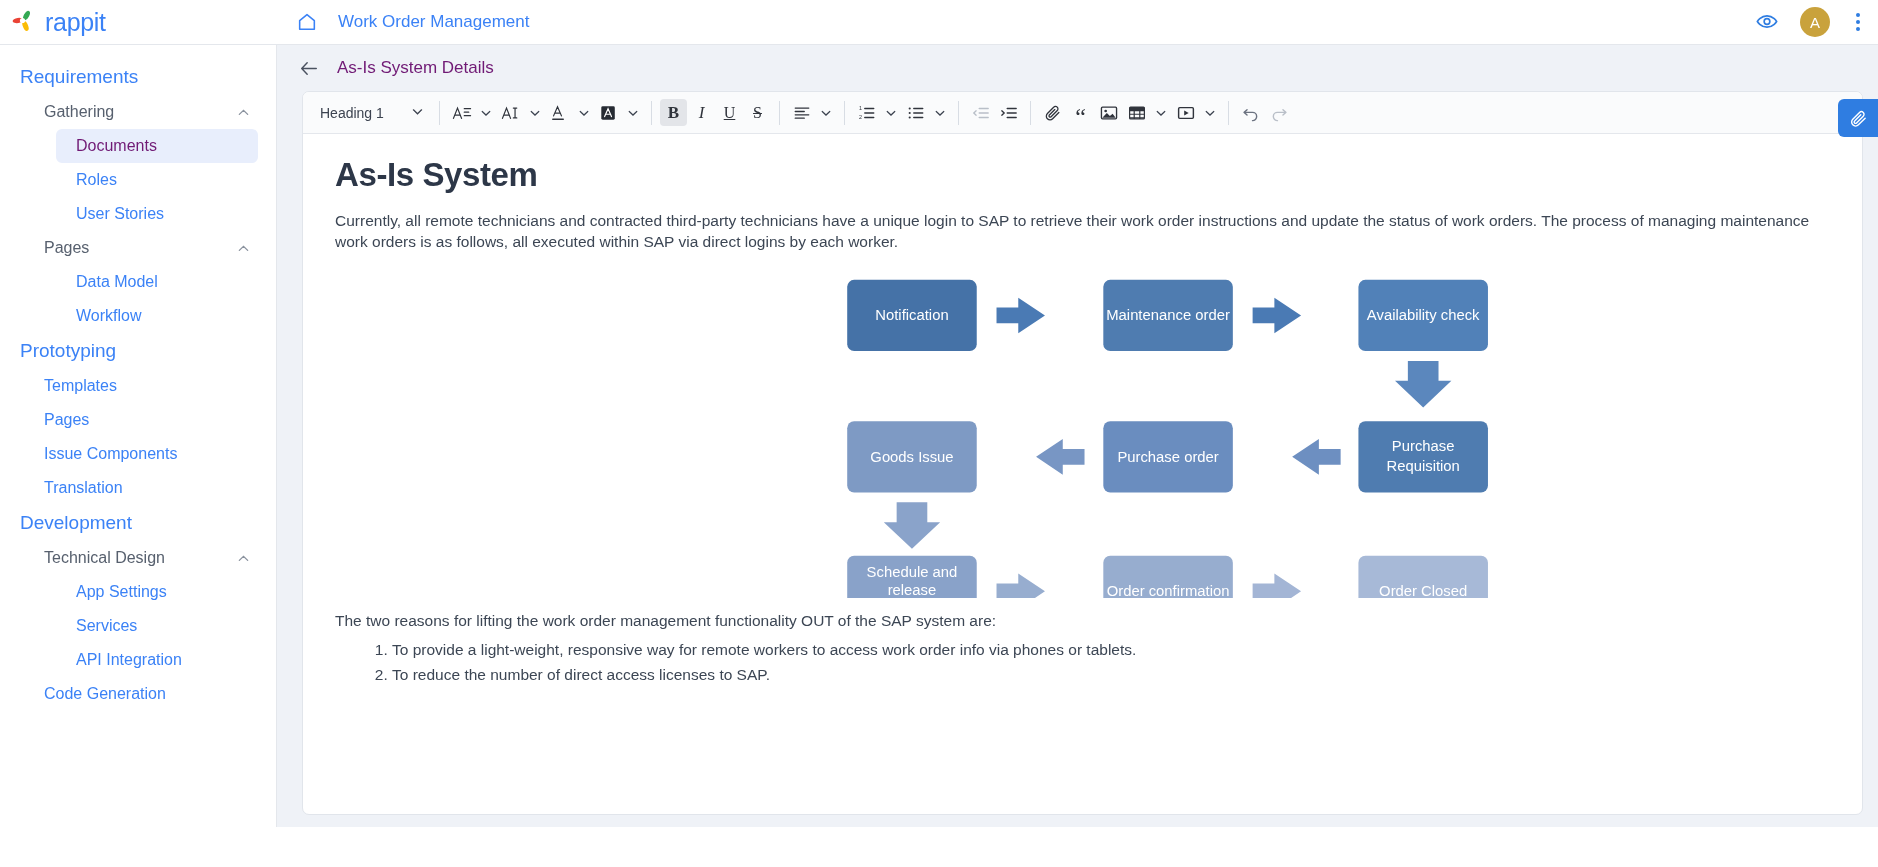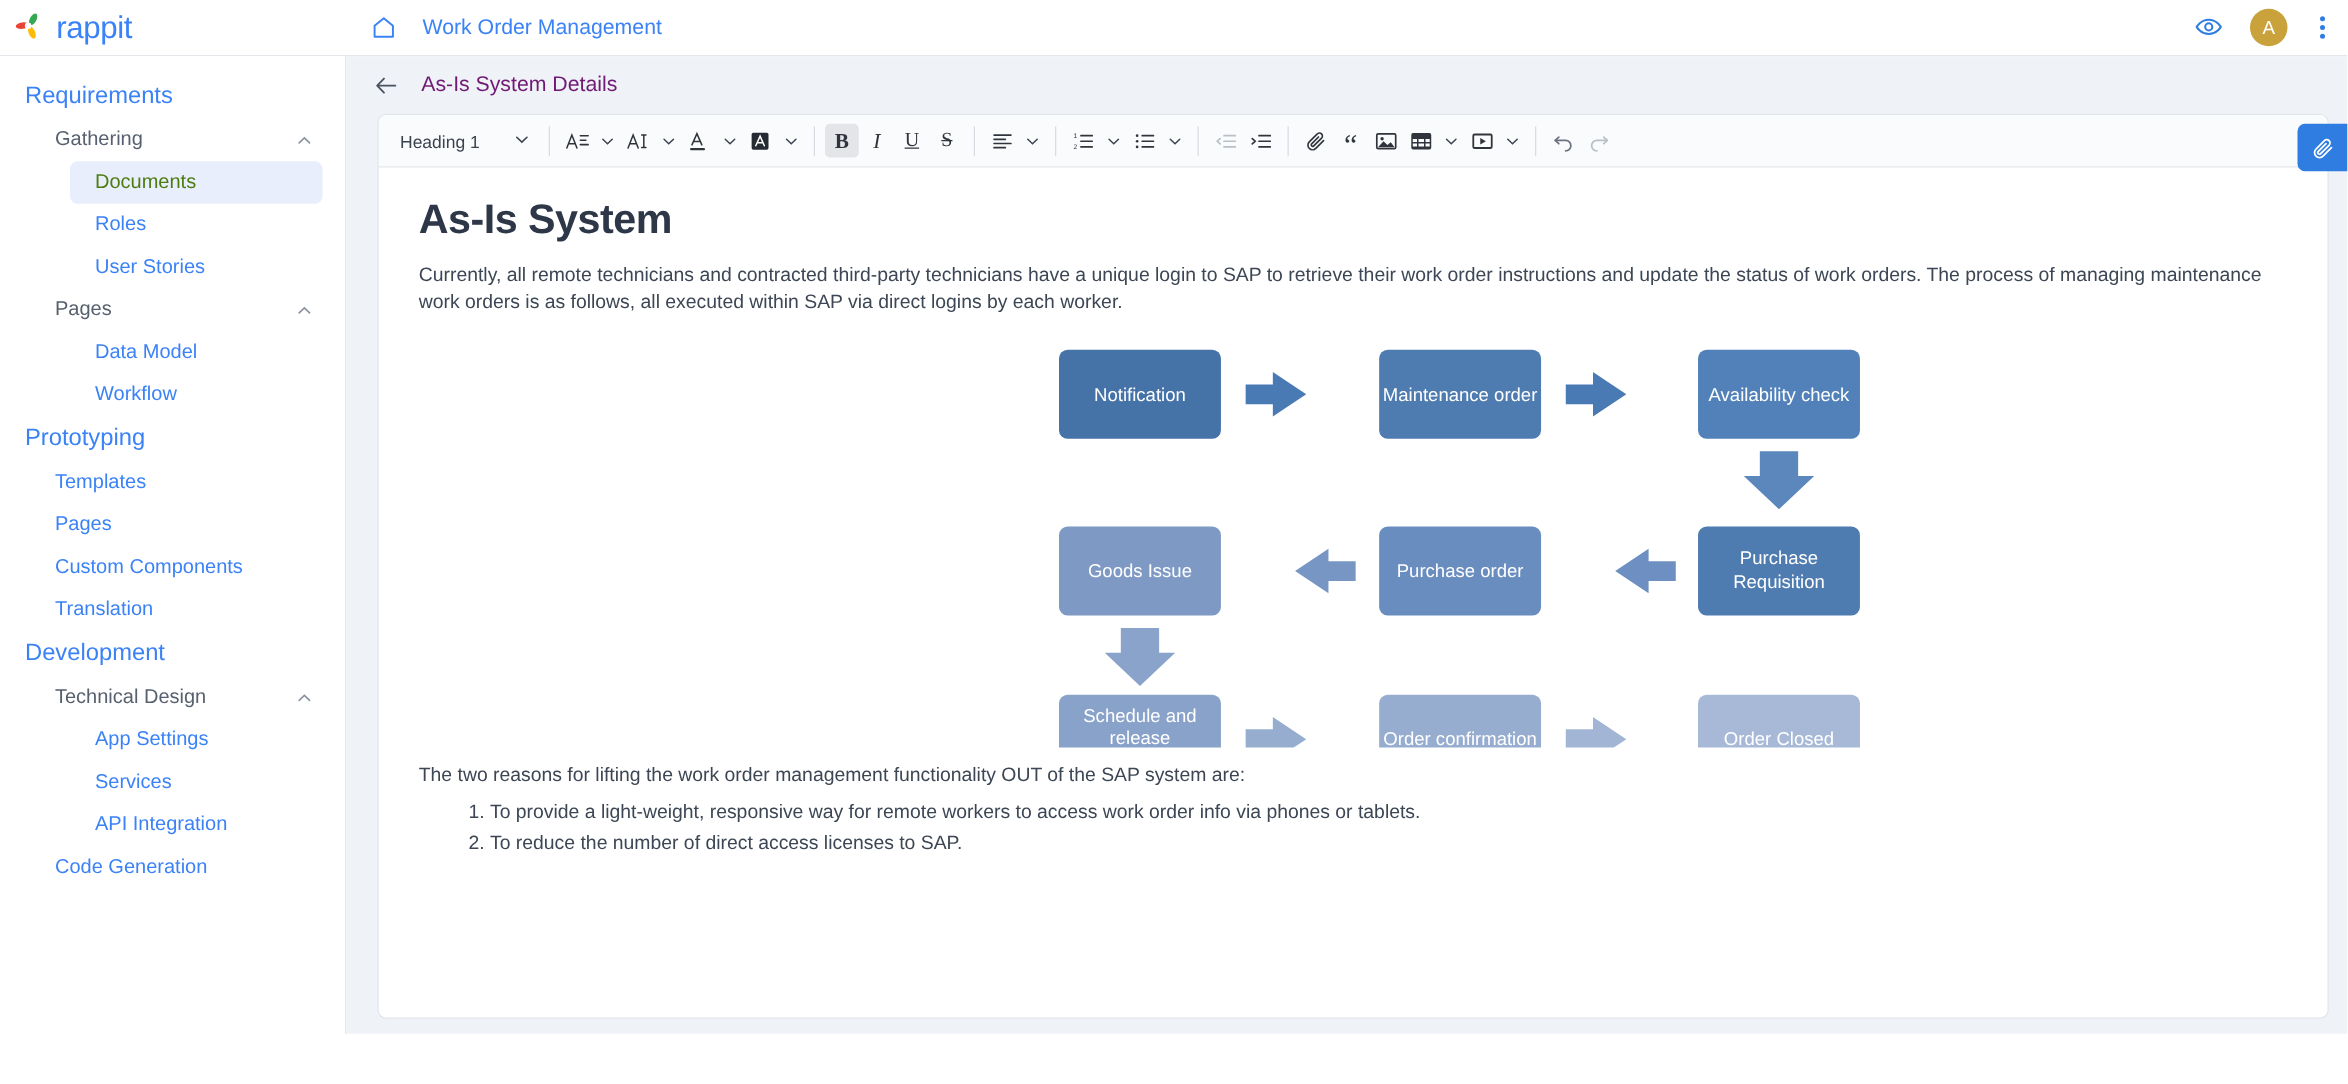--- a/index.html
+++ b/index.html
@@ -64,21 +64,21 @@
     cursor: pointer;
   }
   .chev { width: 13px; height: 13px; color: #8a929e; display:flex; }
   .nav-item {
     font-size: 16px; color: #3b82f6;
     padding: 8px 10px 8px 44px;
     cursor: pointer;
   }
   .nav-item.sub { padding-left: 76px; }
   .nav-item.active {
-    background: #e8eefc; color: #4d7c0f;
+    background: #e8eefc; color: #701a75;
     margin: 0 18px 0 56px; padding-left: 20px;
     border-radius: 6px;
   }
 
   
   .content {
     flex: 1; background: #eff2f7;
     display: flex; flex-direction: column; min-width: 0;
     position: relative;
   }
@@ -220,21 +220,21 @@
               <path d="M2.5 9 7 4.7 11.5 9"></path>
             </svg>
         </span>
       </div>
       <div class="nav-item sub">Data Model</div>
       <div class="nav-item sub">Workflow</div>
 
       <div class="nav-section">Prototyping</div>
       <div class="nav-item">Templates</div>
       <div class="nav-item">Pages</div>
-      <div class="nav-item">Custom Components</div>
+      <div class="nav-item">Issue Components</div>
       <div class="nav-item">Translation</div>
 
       <div class="nav-section">Development</div>
       <div class="nav-group">
         <span>Technical Design</span>
         <span class="chev">
           <svg viewBox="0 0 14 14" width="13" height="13" fill="none" stroke="currentColor" stroke-width="1.4" stroke-linecap="round">
               <path d="M2.5 9 7 4.7 11.5 9"></path>
             </svg>
         </span>

